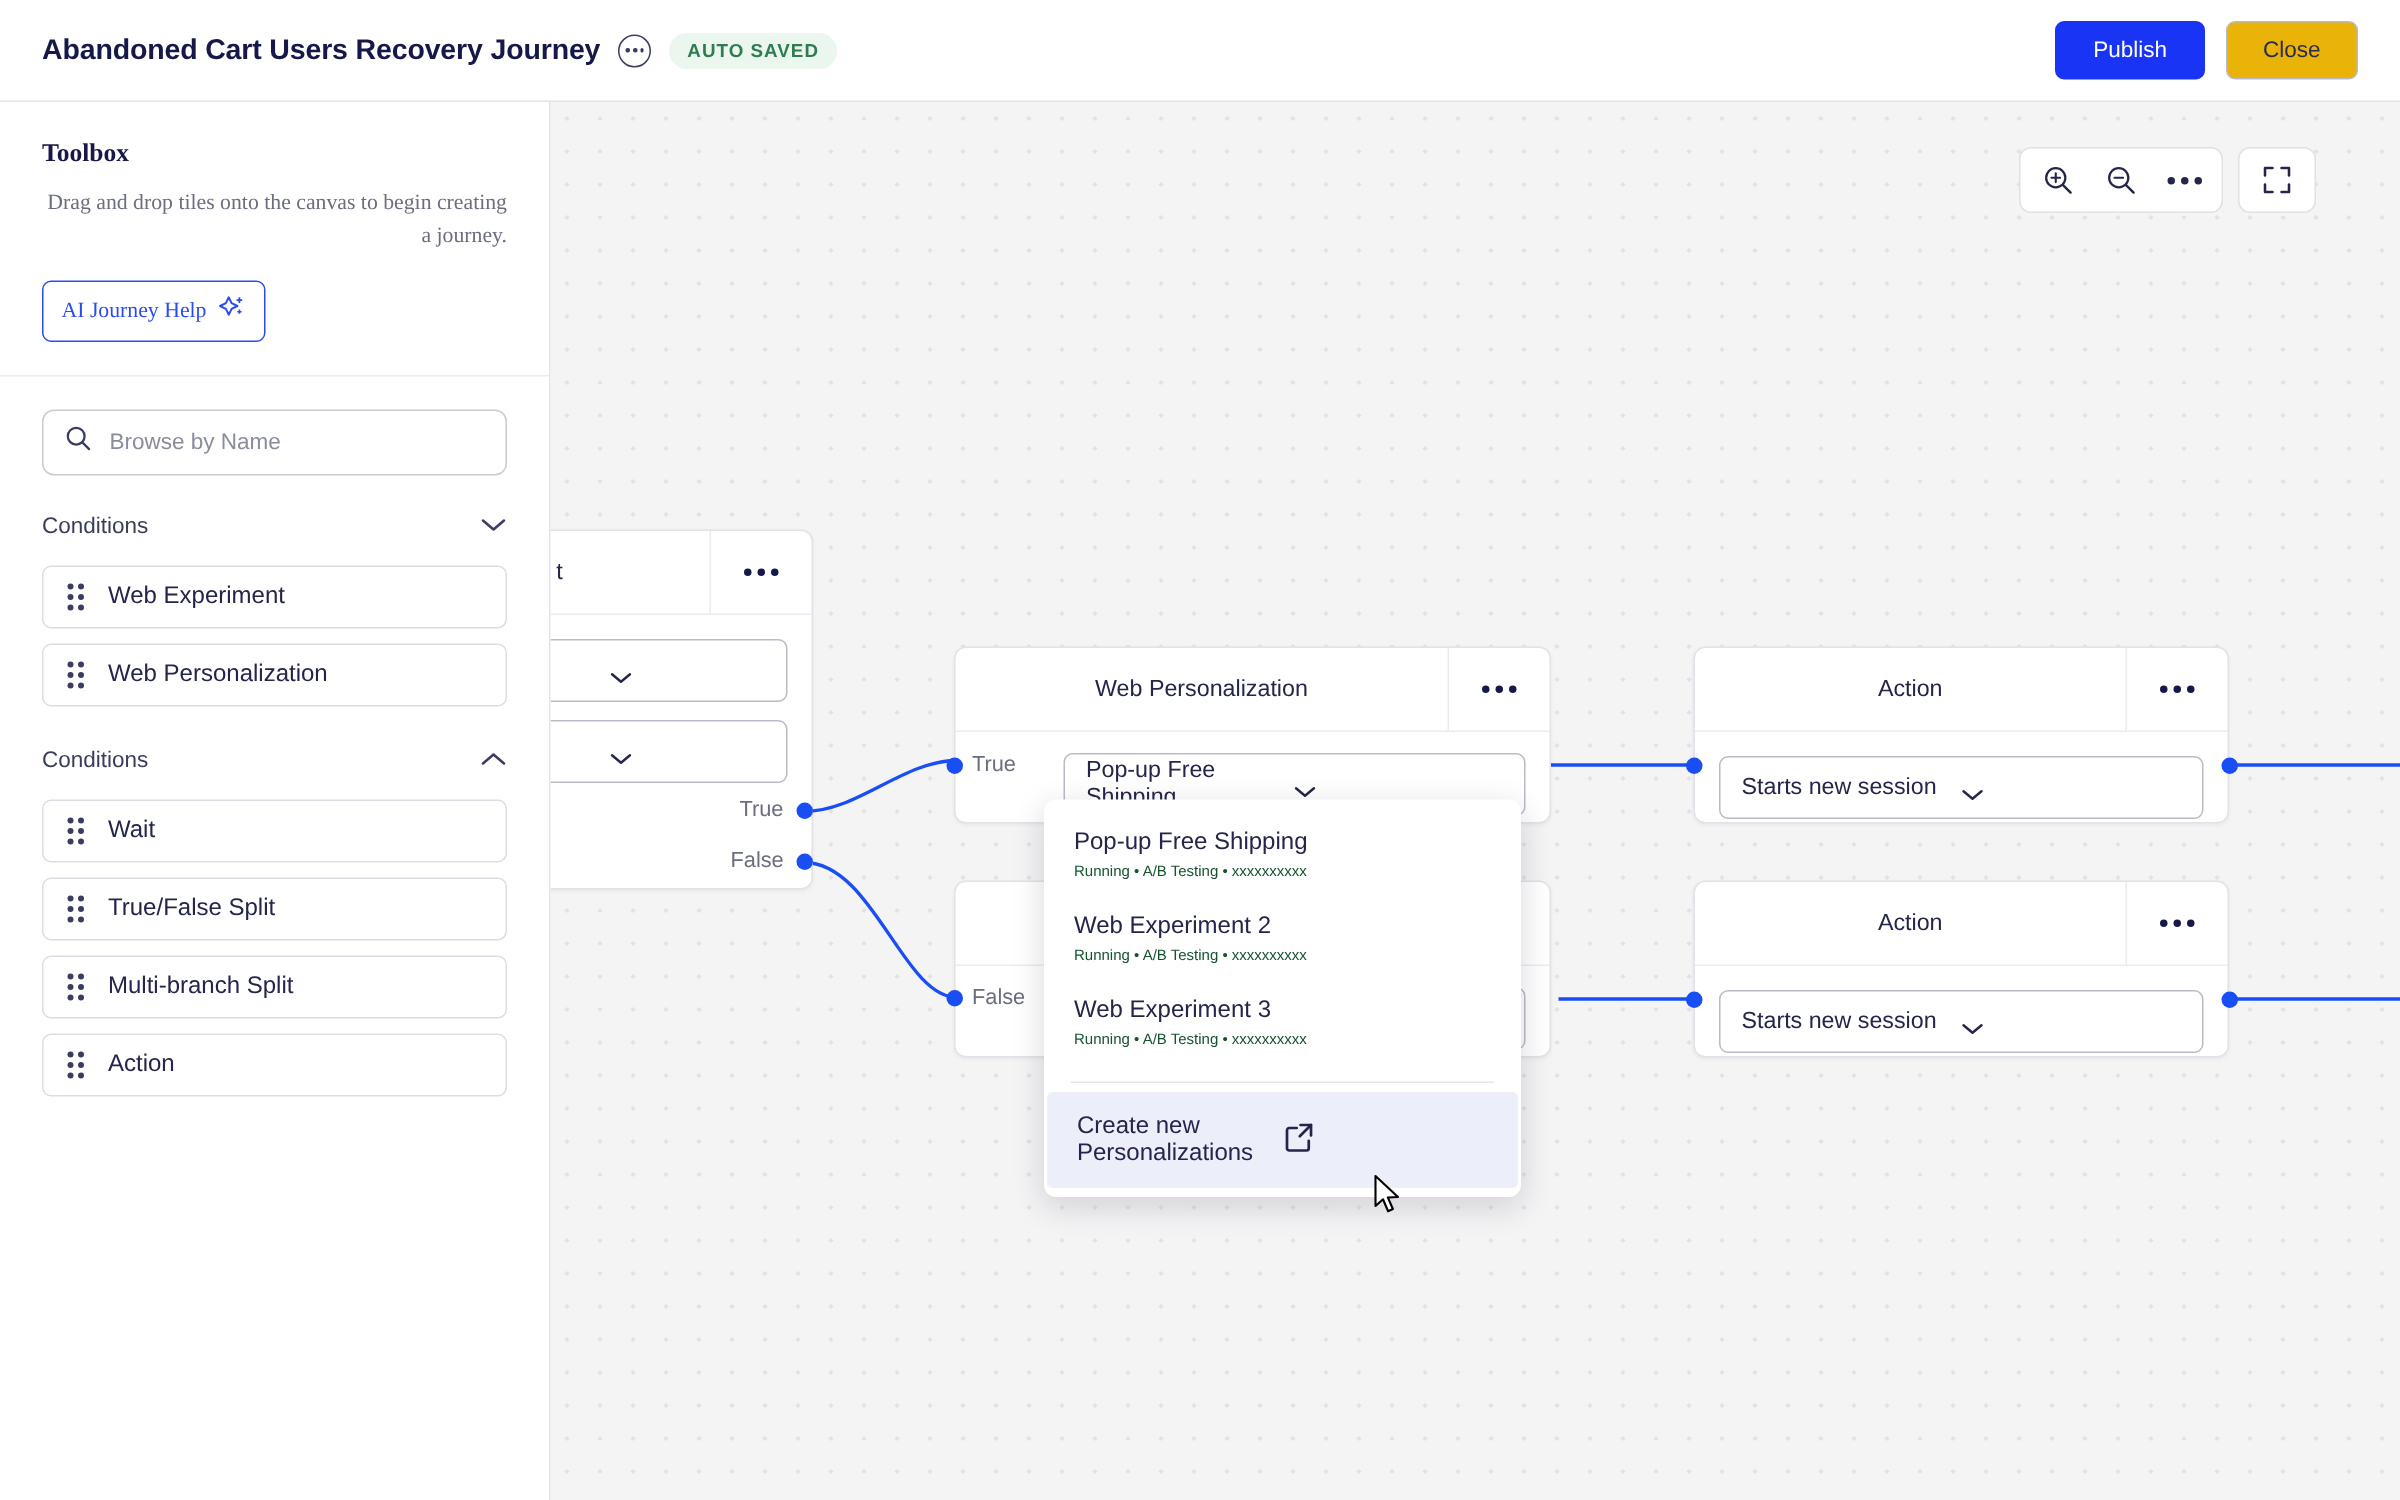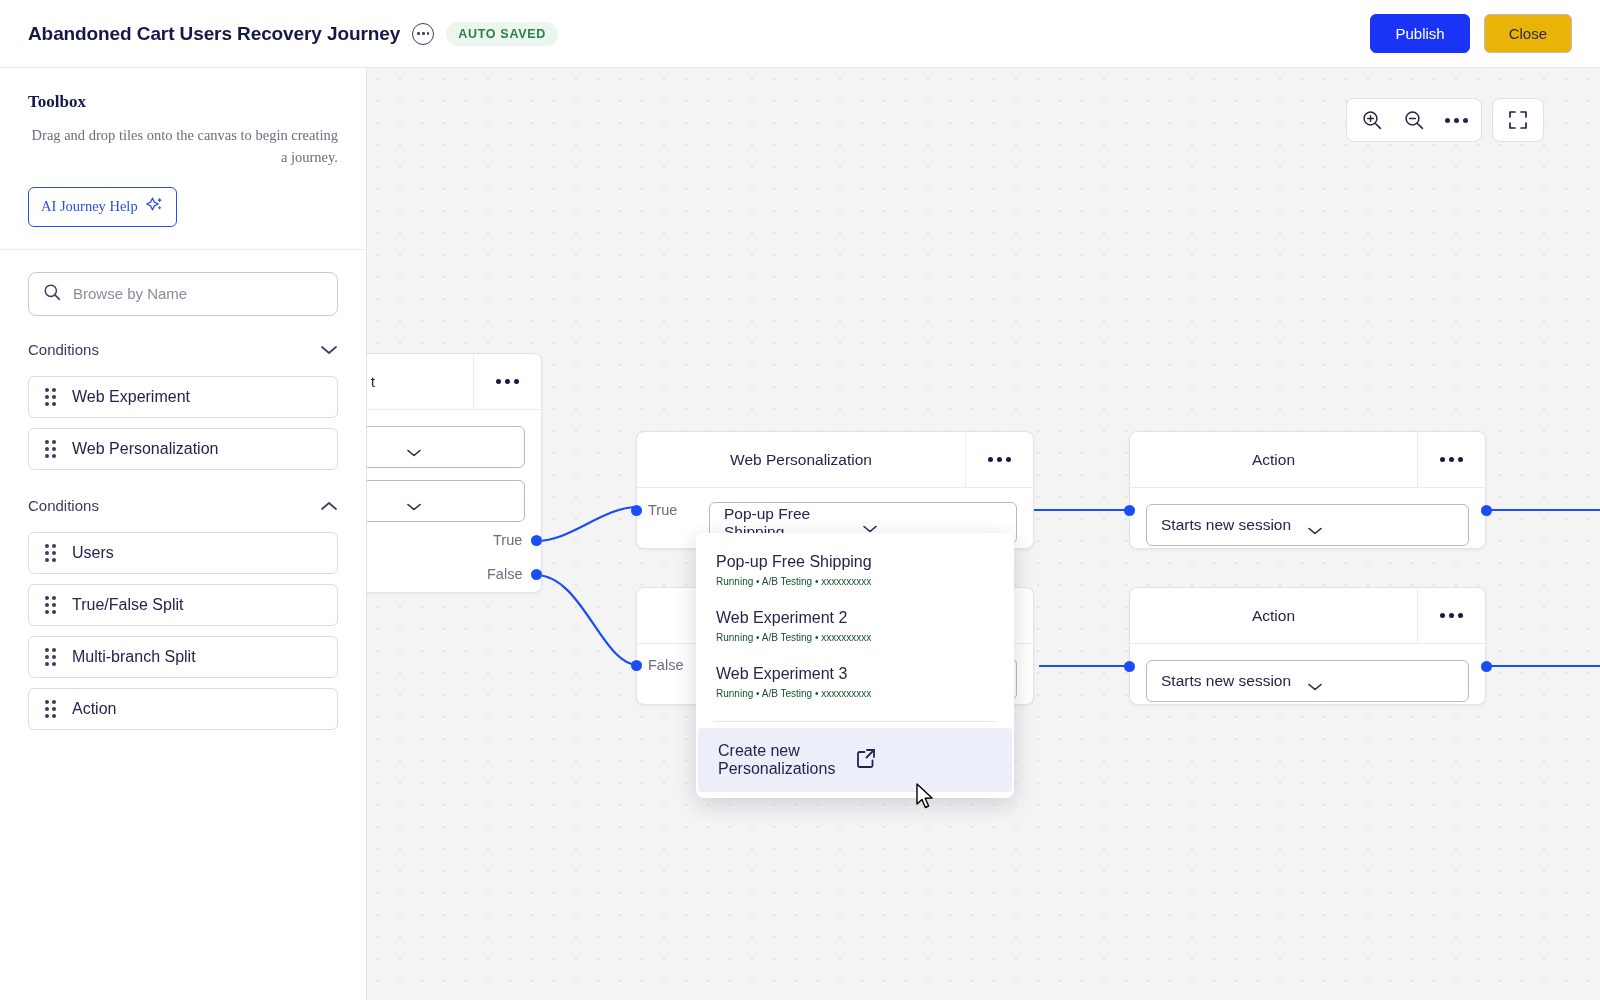--- a/index.html
+++ b/index.html
@@ -262,21 +262,21 @@
       </div>
       <div class="tile">
         <span class="dots-handle">
             <i></i>
             <i></i>
             <i></i>
             <i></i>
             <i></i>
             <i></i>
           </span>
-        <span class="tile-label">Users</span>
+        <span class="tile-label">Wait</span>
       </div>
       <div class="tile">
         <span class="dots-handle">
             <i></i>
             <i></i>
             <i></i>
             <i></i>
             <i></i>
             <i></i>
           </span>

